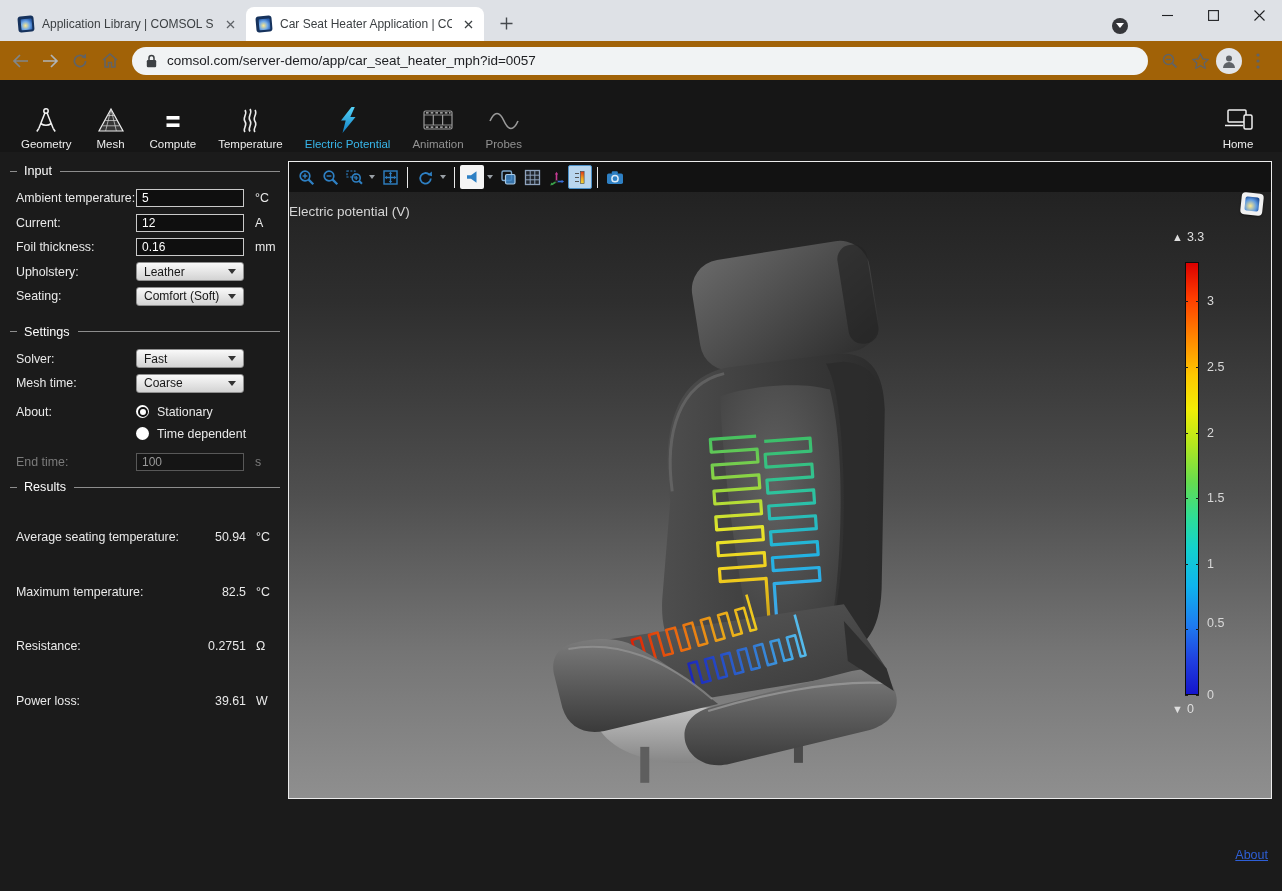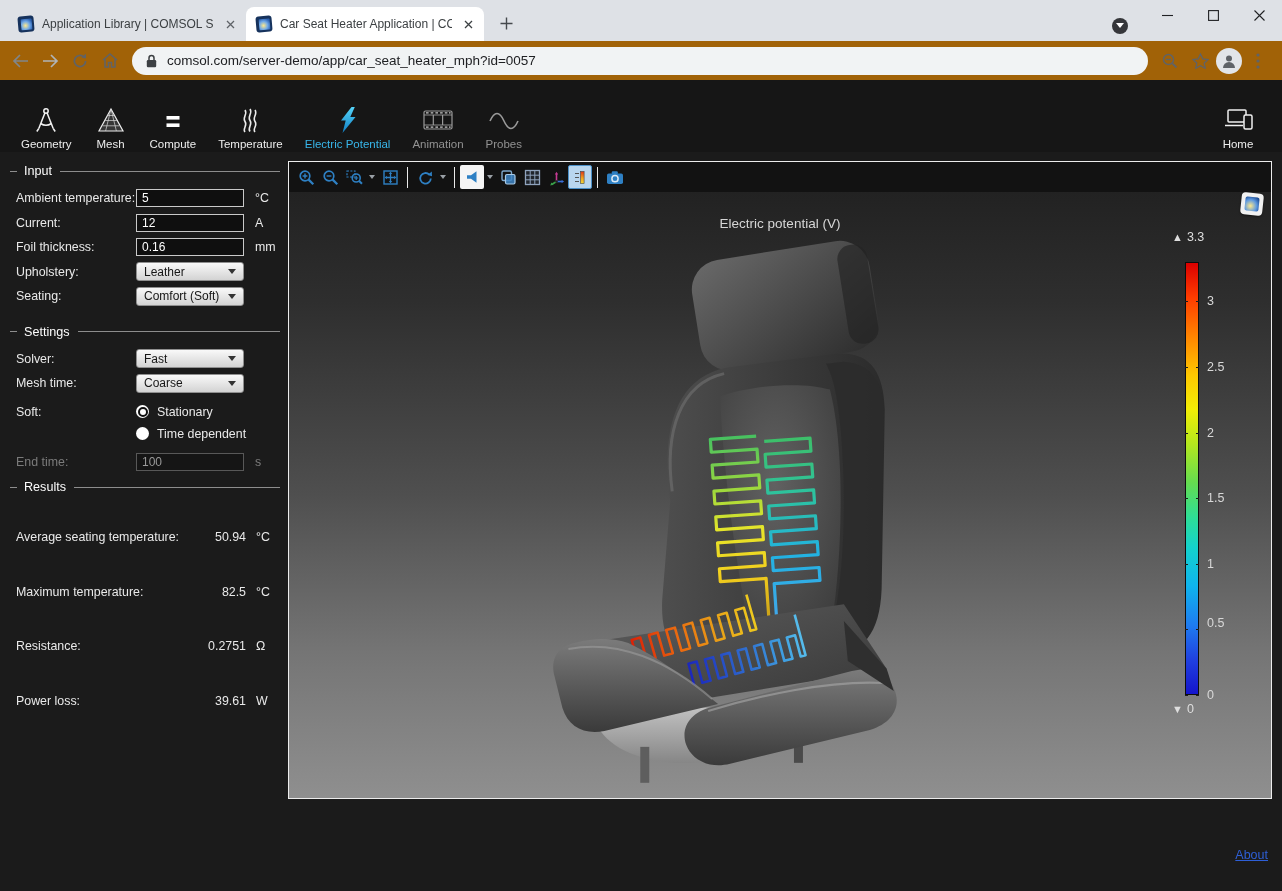--- a/index.html
+++ b/index.html
@@ -83,21 +83,21 @@
   .tool { width:24px; height:24px; display:flex; align-items:center; justify-content:center; border:1px solid transparent; }
   .tool.selected { background:#b9d6ee; border:1px solid #4b90c8; border-radius:2px; }
   .tool.whitebg { background:#f5f5f5; border-radius:2px; width:24px; }
   .tcaret { width:12px; height:24px; display:flex; align-items:center; justify-content:center; }
   .tcaret i { width:0; height:0; border-left:3.5px solid transparent; border-right:3.5px solid transparent;
               border-top:4px solid #9aa0a6; }
   .gsep { width:1px; height:21px; background:#e9e9e9; margin:0 5px; }
 
   .canvas { position:relative; height:606px;
             background:linear-gradient(180deg,#222222 0%,#2e2e2e 18%,#4f4f4f 50%,#757575 76%,#8f8f8f 100%); }
-  .ptitle { position:absolute; top:24px; left:0; width:100%; text-align:center; color:#d6d6d6; font-size:13.5px; }
+  .ptitle { position:absolute; top:12px; left:0; width:100%; text-align:left; color:#d6d6d6; font-size:13.5px; }
   .plogo { position:absolute; top:1px; right:8px; width:22px; height:22px; background:#f1f1f1;
            border-radius:4px; transform:rotate(6deg); box-shadow:0 1px 2px rgba(0,0,0,.5); }
   .plogo::after { content:''; position:absolute; inset:4px; border-radius:2px;
            background:radial-gradient(circle at 40% 65%, #ffe98a 0%, #5f9ae0 50%, #1d4c94 85%); }
   .seat { position:absolute; inset:0; }
 
   
   .cbar-bar { position:absolute; left:896px; top:70px; width:14px; height:433px; border:1px solid #0d0d0d;
     background:linear-gradient(180deg,#dc0000 0%,#ff3c00 8%,#ff8400 17%,#ffc800 26%,#f2ee05 34%,
       #b4e81e 42%,#64dc50 51%,#2ede96 59%,#14d2cc 66%,#0fb4ee 75%,#1e7cf0 84%,#2041e0 92%,#1414cc 100%); }
@@ -372,21 +372,21 @@
       </div>
     </div>
     <div class="srow">
       <span class="lbl">Mesh time:</span>
       <div class="dd">
         <span>Coarse</span>
         <span class="caret"></span>
       </div>
     </div>
     <div class="radiorow" style="margin-top:5px">
-      <span class="lbl">Soft:</span>
+      <span class="lbl">About:</span>
       <span class="radio sel"></span>
       <span>Stationary</span>
     </div>
     <div class="radiorow">
       <span class="lbl"></span>
       <span class="radio"></span>
       <span>Time dependent</span>
     </div>
     <div class="srow disabledrow">
       <span class="lbl">End time:</span>

